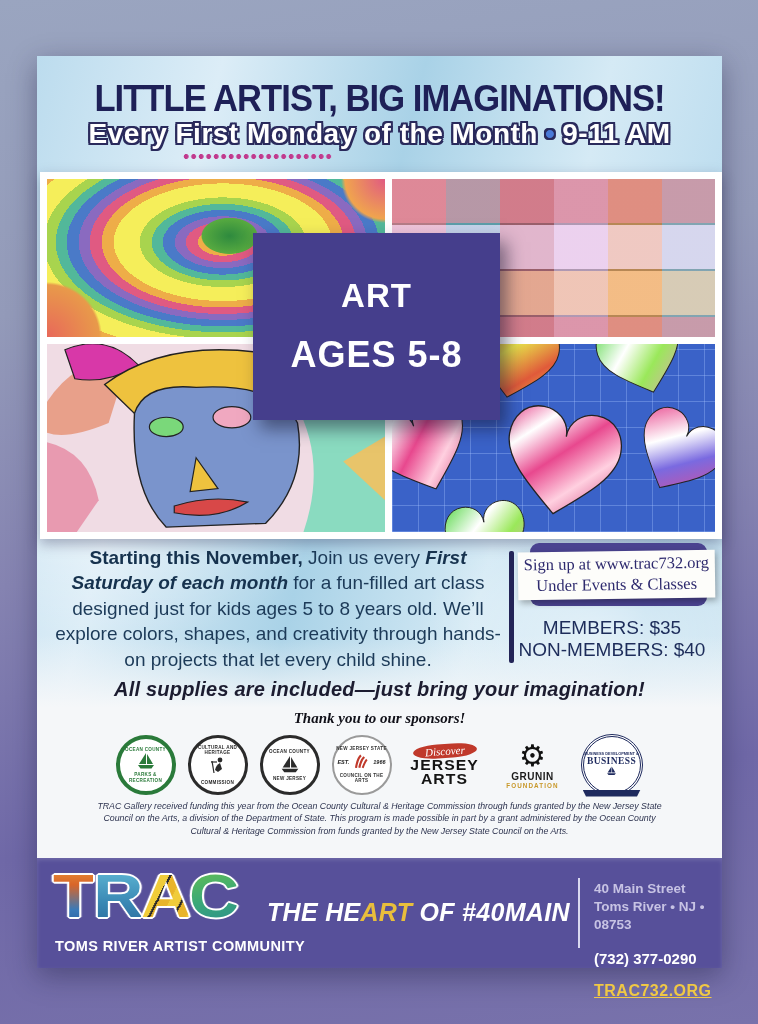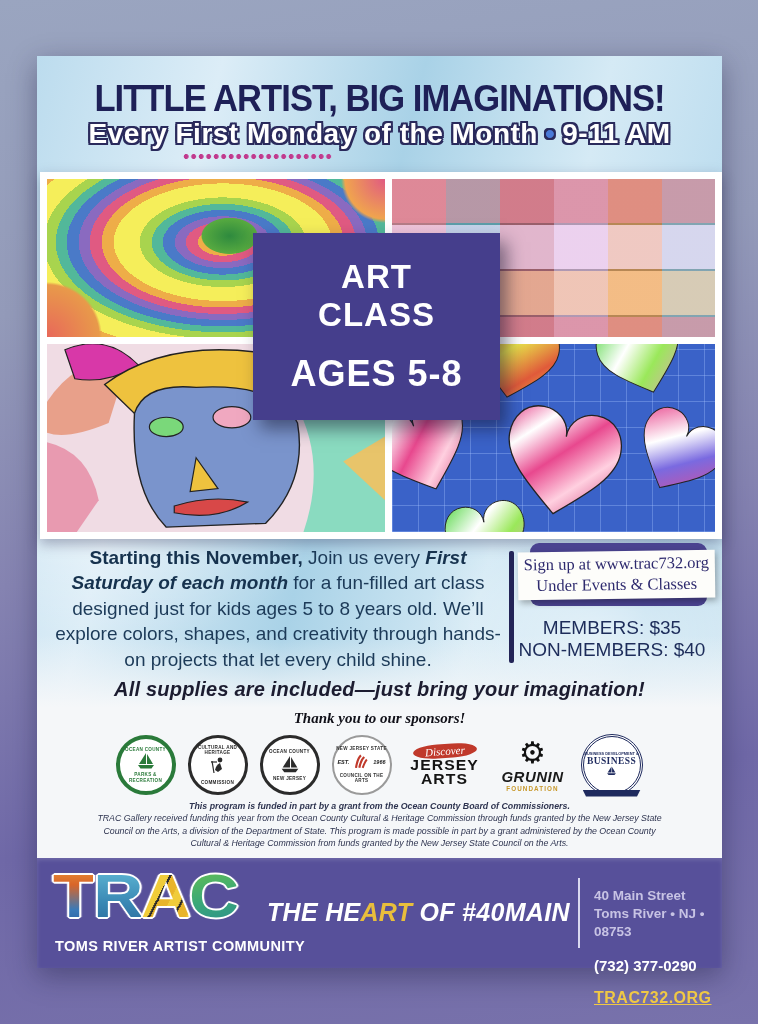--- a/index.html
+++ b/index.html
@@ -88,21 +88,21 @@
   .seal-dark{border:3px solid #2b2b2b;color:#2b2b2b;}
   .seal-arts{border:2px solid #9a9a9a;color:#333;}
   .est-row{display:flex;align-items:center;gap:2px;font-size:5.5px;font-weight:800;font-style:italic;color:#222;}
   .ja{width:82px;display:flex;flex-direction:column;align-items:center;}
   .ja .disc{background:#c0392b;color:#fff;border-radius:46%/60%;padding:1px 12px;
             font-family:"Liberation Serif",serif;font-style:italic;font-size:11px;transform:rotate(-4deg);}
   .ja .big{font-weight:800;color:#141414;font-size:15px;line-height:.95;letter-spacing:1px;
            transform:scaleX(1.05);}
   .grunin{width:70px;display:flex;flex-direction:column;align-items:center;color:#111;}
   .grunin .gear-icon{font-family:"DejaVu Sans",sans-serif;font-size:30px;line-height:1;}
-  .grunin .g1{font-weight:800;font-size:15px;letter-spacing:.5px;color:#1a1a1a;font-style:italic;}
+  .grunin .g1{font-weight:800;font-size:10px;letter-spacing:.5px;color:#1a1a1a;}
   .grunin .g2{font-weight:700;font-size:6.3px;letter-spacing:1.1px;color:#c8982a;}
   .tourism{width:64px;display:flex;flex-direction:column;align-items:center;}
   .tourism .circ{width:56px;height:56px;border-radius:50%;border:3px double #1e2a5e;background:#fff;
       display:flex;flex-direction:column;align-items:center;justify-content:center;color:#1e2a5e;}
   .tourism .t-small{font-size:3.9px;font-weight:700;text-align:center;line-height:1.25;}
   .tourism .t-big{font-family:"Liberation Serif",serif;font-weight:700;font-size:9.5px;letter-spacing:.4px;}
   .tourism .ribbon{width:58px;height:7px;background:#1e2a5e;margin-top:-6px;
       clip-path:polygon(0 0,100% 0,94% 100%,6% 100%);}
   .boat-icon svg{display:block;}
 
@@ -120,21 +120,21 @@
   .trac span{-webkit-background-clip:text;background-clip:text;color:transparent;}
   .trac .t1{background-image:linear-gradient(180deg,#f0a13a 0%,#d8652a 35%,#3a7ab8 70%,#2a5a9a 100%);}
   .trac .t2{background-image:linear-gradient(180deg,#66c2dc 0%,#3a88b4 60%,#2a6898 100%);}
   .trac .t3{background-image:repeating-linear-gradient(115deg,#f0cc3a 0 9px,#2a2a2a 9px 11px,#e8b42a 11px 20px);}
   .trac .t4{background-image:linear-gradient(165deg,#6ec44a 0%,#3aa878 55%,#2a8a92 100%);}
   .trac-sub{position:absolute;left:18px;top:80px;color:#fff;font-weight:800;font-size:14.5px;letter-spacing:.4px;}
   .tagline{position:absolute;left:230px;top:40px;font-size:25px;font-weight:700;font-style:italic;color:#fff;
            letter-spacing:.3px;white-space:pre;}
   .tagline .gold{color:#e8be3c;}
   .f-divider{position:absolute;left:541px;top:20px;width:2px;height:70px;background:rgba(240,240,255,.85);}
-  .f-right{position:absolute;left:557px;top:29px;color:#c7c3e4;font-size:13.5px;font-weight:700;line-height:1.32;}
+  .f-right{position:absolute;left:557px;top:22px;color:#c7c3e4;font-size:13.5px;font-weight:700;line-height:1.32;}
   .f-right .phone{color:#fff;font-size:15px;font-weight:800;margin-top:16px;}
   .f-right .site{display:inline-block;margin-top:11px;color:#f0c844;font-weight:800;
                  font-size:16px;text-decoration:underline;letter-spacing:.5px;cursor:pointer;}
 </style>
 </head>
 <body>
 
 <div class="page">
   <div class="flyer">
     <div class="bg-blue"></div>
@@ -211,21 +211,20 @@
             </g>
           <g transform="translate(52,158) scale(.95) rotate(-10 50 45)">
               <use href="#heart" fill="url(#gm2)" stroke="#222" stroke-width="1"></use>
             </g>
         </svg>
       </div>
     </div>
 
     <div class="class-box">
       <div class="l">ART</div>
-      <div class="l">CLASS</div>
       <div class="ages">AGES 5-8</div>
     </div>
 
     <div class="body-text"><b>Starting this November,</b><span> Join us every </span><b class="em">First Saturday of each month</b><span> for a fun-filled art class designed just for kids ages 5 to 8 years old. We’ll explore colors, shapes, and creativity through hands-on projects that let every child shine.</span></div>
 
     <div class="vbar"></div>
     <div class="signup-shadow"></div>
     <div class="signup-box">
       <div>Sign up at www.trac732.org</div>
       <div>Under Events &amp; Classes</div>
@@ -315,21 +314,20 @@
                 <path d="M12 2 L12 12 L18 12 Z" fill="#1e2a5e"></path>
                 <path d="M3 13 h16 l-2.5 3.5 h-11 Z" fill="#1e2a5e"></path>
               </svg>
           </span>
         </div>
         <div class="ribbon"></div>
       </div>
     </div>
 
     <div class="fine-print">
-      <div class="fp1">This program is funded in part by a grant from the Ocean County Board of Commissioners.</div>
       <div>TRAC Gallery received funding this year from the Ocean County Cultural &amp; Heritage Commission through funds granted by the New Jersey State Council on the Arts, a division of the Department of State. This program is made possible in part by a grant administered by the Ocean County Cultural &amp; Heritage Commission from funds granted by the New Jersey State Council on the Arts.</div>
     </div>
 
     <div class="footer">
       <div class="trac">
         <span class="t1">T</span>
         <span class="t2">R</span>
         <span class="t3">A</span>
         <span class="t4">C</span>
       </div>

